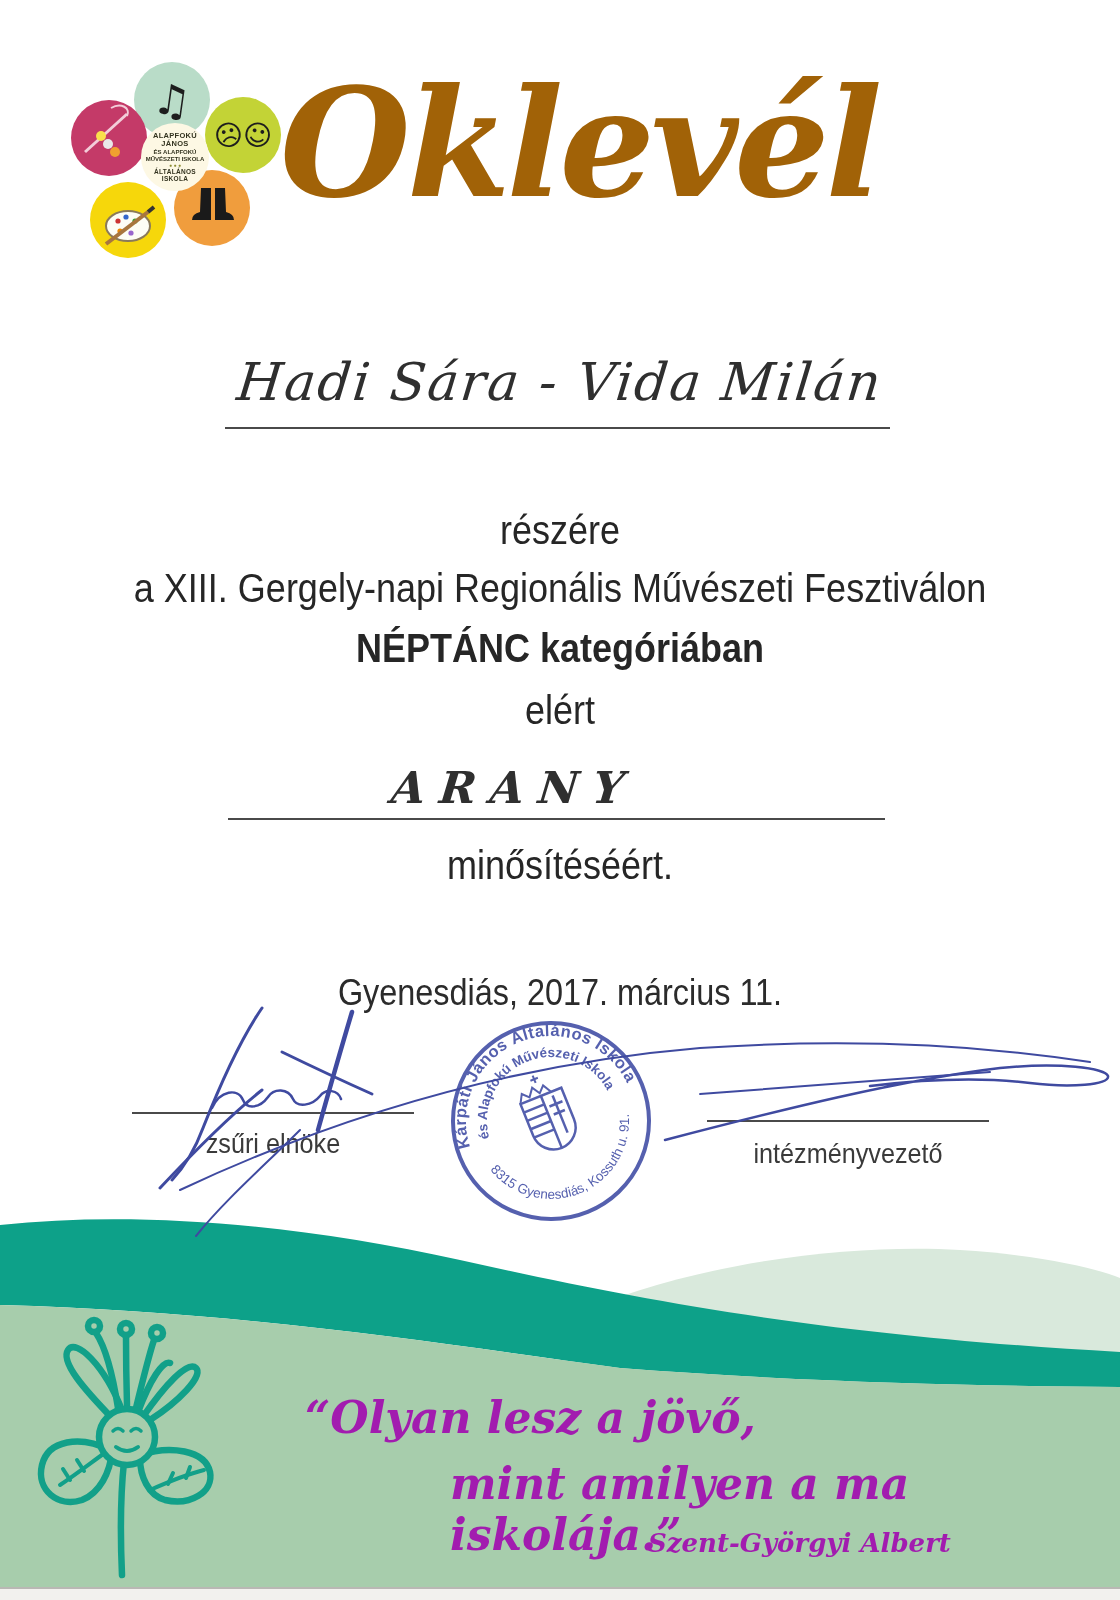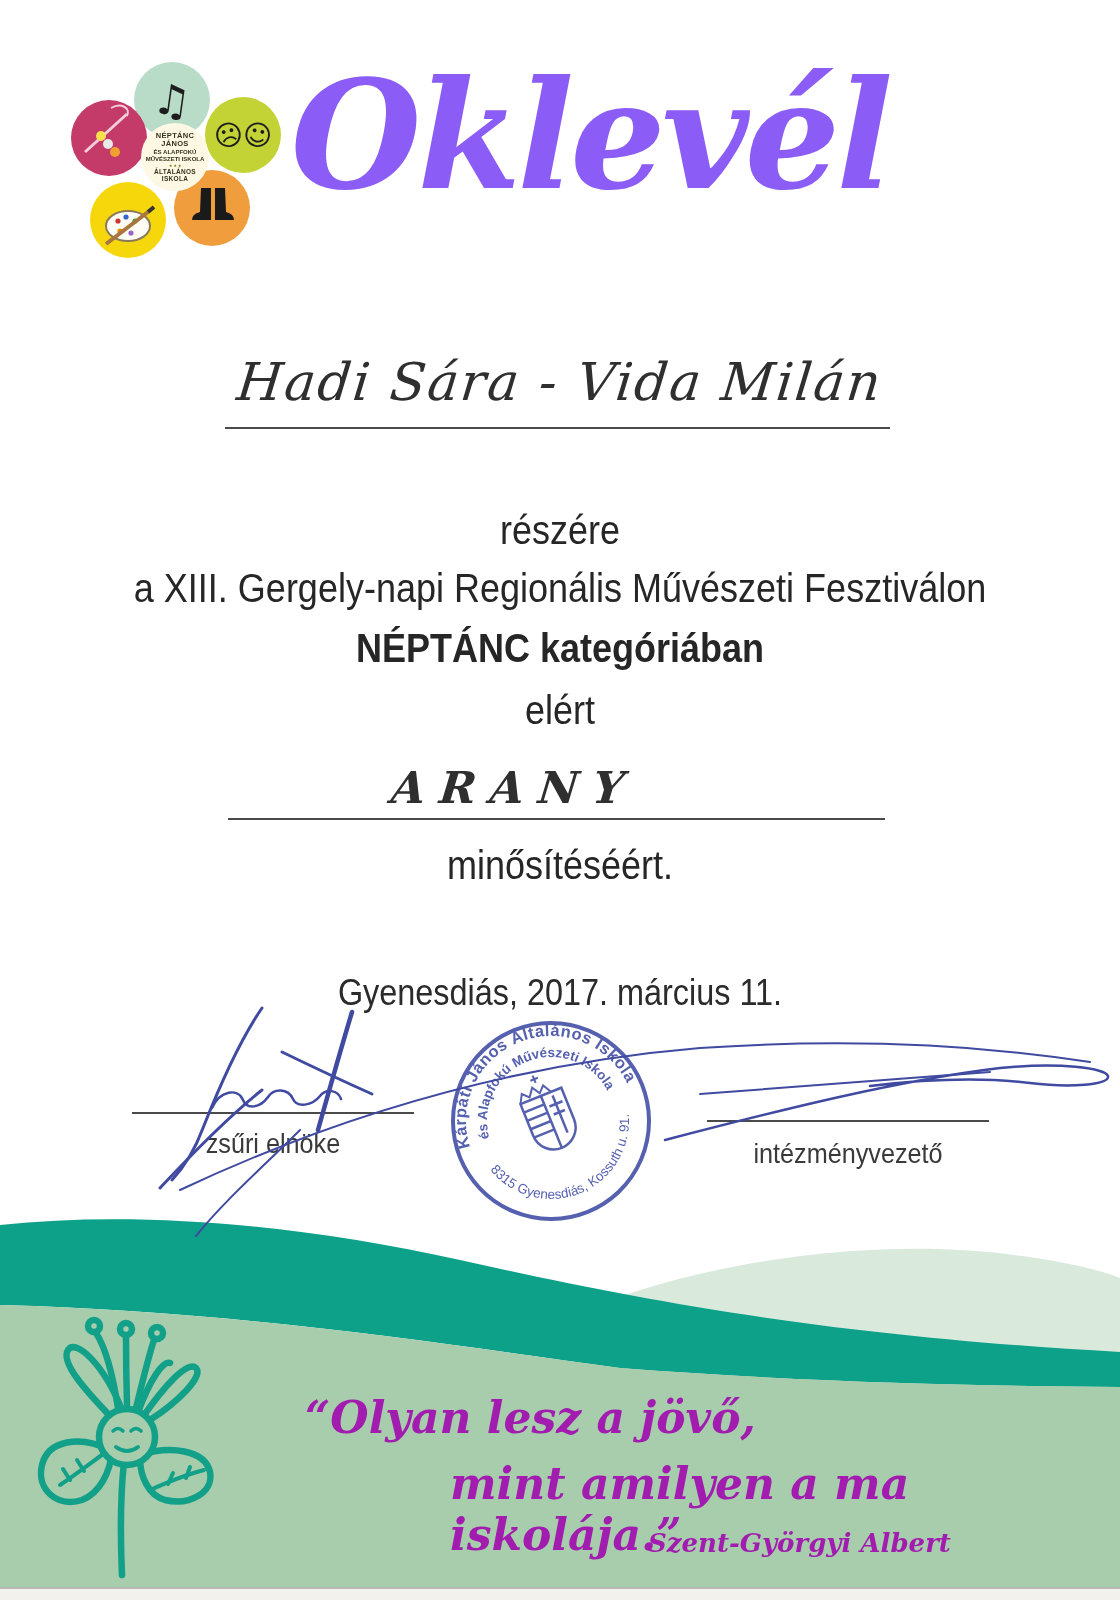--- a/index.html
+++ b/index.html
@@ -19,23 +19,23 @@
     display:flex;flex-direction:column;align-items:center;justify-content:center;
     text-align:center;color:#33331f;font-weight:bold;line-height:1.15;
   }
   .logo-center .l1{font-size:7.5px;letter-spacing:.3px;}
   .logo-center .l2{font-size:6px;}
   .logo-center .l3{font-size:6px;}
   .logo-center .ldots{font-size:5px;color:#8a8a30;line-height:1;}
   .logo-center .l4{font-size:6.5px;letter-spacing:.3px;}
   
   .cert-title{
-    top:38px;left:280px;width:620px;text-align:center;
+    top:46px;left:280px;width:620px;
     font-family:"DejaVu Serif", serif;font-style:italic;font-weight:700;
-    font-size:150px;line-height:1.3;color:#8b5cf6;letter-spacing:-4px;
+    font-size:150px;line-height:1.3;color:#a16207;letter-spacing:-4px;
   }
   
   .handwrite{
     font-family:"DejaVu Serif", serif;font-style:italic;color:#2f2f2f;
     transform:skewX(-6deg);
   }
   .rule{position:absolute;height:2px;background:#4a4a4a;}
   .body-line{font-size:40px;color:#262626;}
   .bold{font-weight:700;}
   .sig-label{font-size:28px;color:#3a3a3a;}
@@ -108,21 +108,21 @@
       <line x1="58" y1="30" x2="64" y2="25" stroke="#333333" stroke-width="4"></line>
     </svg>
   </div>
   <div class="logo-circle" style="left:114px;top:120px;width:76px;height:76px;background:#f09d3d;">
     <svg width="76" height="76" viewBox="0 0 76 76" fill="#1a1a1a">
       <path d="M 37 18 h -10 l -1 24 q -8 2 -8 8 h 19 z"></path>
       <path d="M 41 18 h 10 l 1 24 q 8 2 8 8 h -19 z"></path>
     </svg>
   </div>
   <div class="logo-center" style="left:81px;top:73px;width:68px;height:68px;">
-    <div class="l1">NÉPTÁNC JÁNOS</div>
+    <div class="l1">ALAPFOKÚ JÁNOS</div>
     <div class="l2">ÉS ALAPFOKÚ</div>
     <div class="l3">MŰVÉSZETI ISKOLA</div>
     <div class="ldots">● ● ●</div>
     <div class="l4">ÁLTALÁNOS ISKOLA</div>
   </div>
 </div>
 
 <div class="abs cert-title">Oklevél</div>
 
 <div class="abs center-text handwrite" style="top:352px;font-size:52px;letter-spacing:2px;">Hadi Sára - Vida Milán</div>

